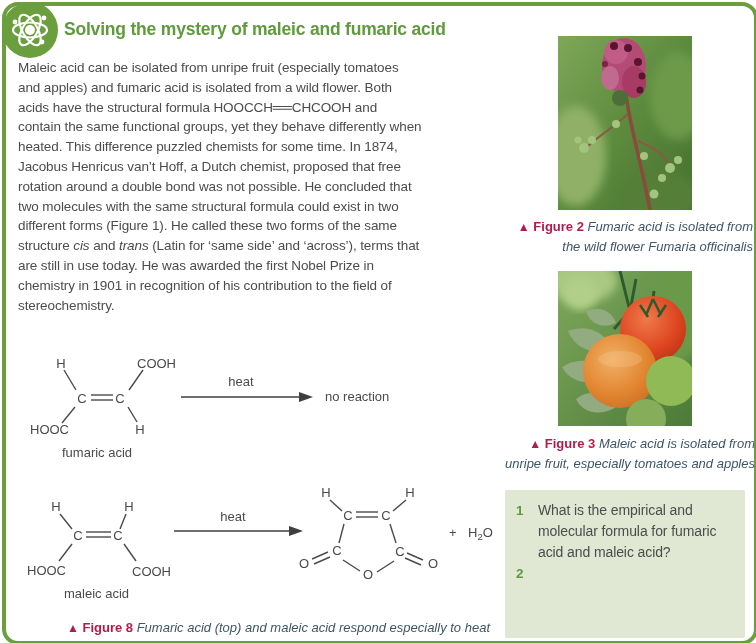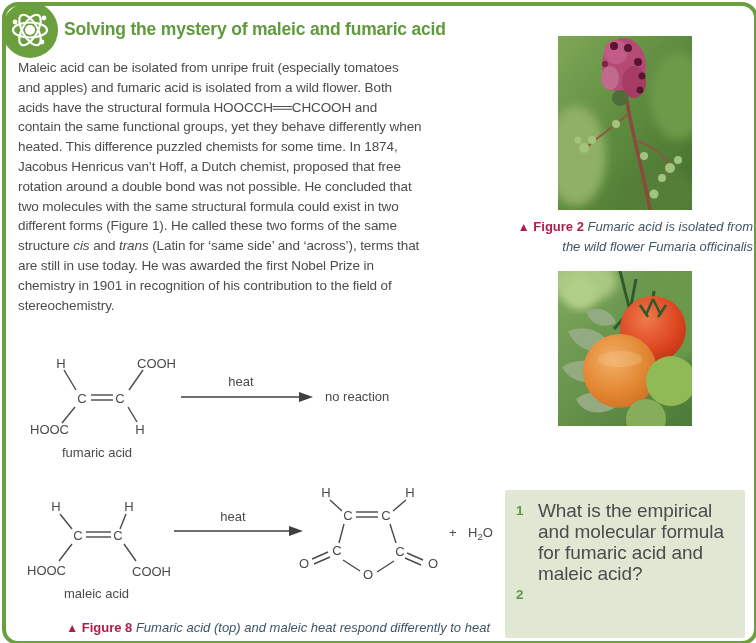--- a/index.html
+++ b/index.html
@@ -36,21 +36,21 @@
   .photo{position:absolute;overflow:hidden;}
   .photo svg{display:block;}
   .flower-photo{left:552px;top:30px;width:134px;height:174px;}
   .tomato-photo{left:552px;top:265px;width:134px;height:155px;}
   .question-box{
     position:absolute;left:499px;top:484px;width:218px;height:128px;
     background:#e0e7d3;border-radius:2px;padding:10px 11px;
   }
   .q-row{display:flex;margin:0 0 0 0;}
   .q-num{width:22px;flex:0 0 22px;color:#5f9a3c;font-weight:bold;font-size:13.5px;line-height:21px;}
-  .q-text{color:#4c4c4c;font-size:19px;line-height:21px;letter-spacing:-0.1px;}
+  .q-text{color:#4c4c4c;font-size:14px;line-height:21px;letter-spacing:-0.1px;}
 </style>
 </head>
 <body>
 
 <div class="page">
 
   <div class="atom-badge">
     <svg width="44" height="44" viewBox="0 0 44 44">
       <g stroke="#ffffff" stroke-width="2.2" fill="none">
         <ellipse cx="22" cy="22" rx="17" ry="7.5"></ellipse>
@@ -134,21 +134,21 @@
     <text x="417" y="84" text-anchor="middle">O</text>
     <text x="352" y="95" text-anchor="middle">O</text>
 
     <text x="433" y="53">+</text>
     <text x="452" y="53"><tspan>H</tspan><tspan dy="3" font-size="9.5">2</tspan><tspan dy="-3">O</tspan></text>
   </svg>
 
   <div class="caption fig1-caption">
     <span class="marker">▲</span>
     <span class="fig-label">Figure 8</span>
-    <span class="cap-text">Fumaric acid (top) and maleic heat respond differently to heat</span>
+    <span class="cap-text">Fumaric acid (top) and maleic acid respond especially to heat</span>
   </div>
 
   <div class="photo flower-photo">
     <svg width="134" height="174" viewBox="0 0 134 174">
       <defs>
         <filter id="soft">
             <feGaussianBlur stdDeviation="5"></feGaussianBlur>
           </filter>
         <linearGradient id="fbg" x1="0" y1="0" x2="1" y2="1">
           <stop offset="0" stop-color="#7fa757"></stop>
@@ -243,20 +243,25 @@
 
       <circle cx="95" cy="58" r="33" fill="url(#redg)"></circle>
       <path d="M95,28 L88,44 M95,28 L103,44 M82,34 L90,46 M108,34 L100,46" stroke="#2e5b2e" stroke-width="2.5" fill="none"></path>
       <circle cx="62" cy="100" r="37" fill="url(#orng)"></circle>
       <circle cx="113" cy="110" r="25" fill="#8fba55"></circle>
       <circle cx="88" cy="148" r="20" fill="#86ad5a"></circle>
       <ellipse cx="62" cy="88" rx="22" ry="8" fill="#f4c68a" opacity="0.35"></ellipse>
     </svg>
   </div>
 
+  <div class="caption fig3-caption">
+    <span class="marker">▲</span>
+    <span class="fig-label">Figure 3</span>
+    <span class="cap-text">Maleic acid is isolated from unripe fruit, especially tomatoes and apples</span>
+  </div>
 
   <div class="question-box">
     <div class="q-row">
       <div class="q-num">1</div>
       <div class="q-text">What is the empirical and molecular formula for fumaric acid and maleic acid?</div>
     </div>
     <div class="q-row">
       <div class="q-num">2</div>
     </div>
   </div>

